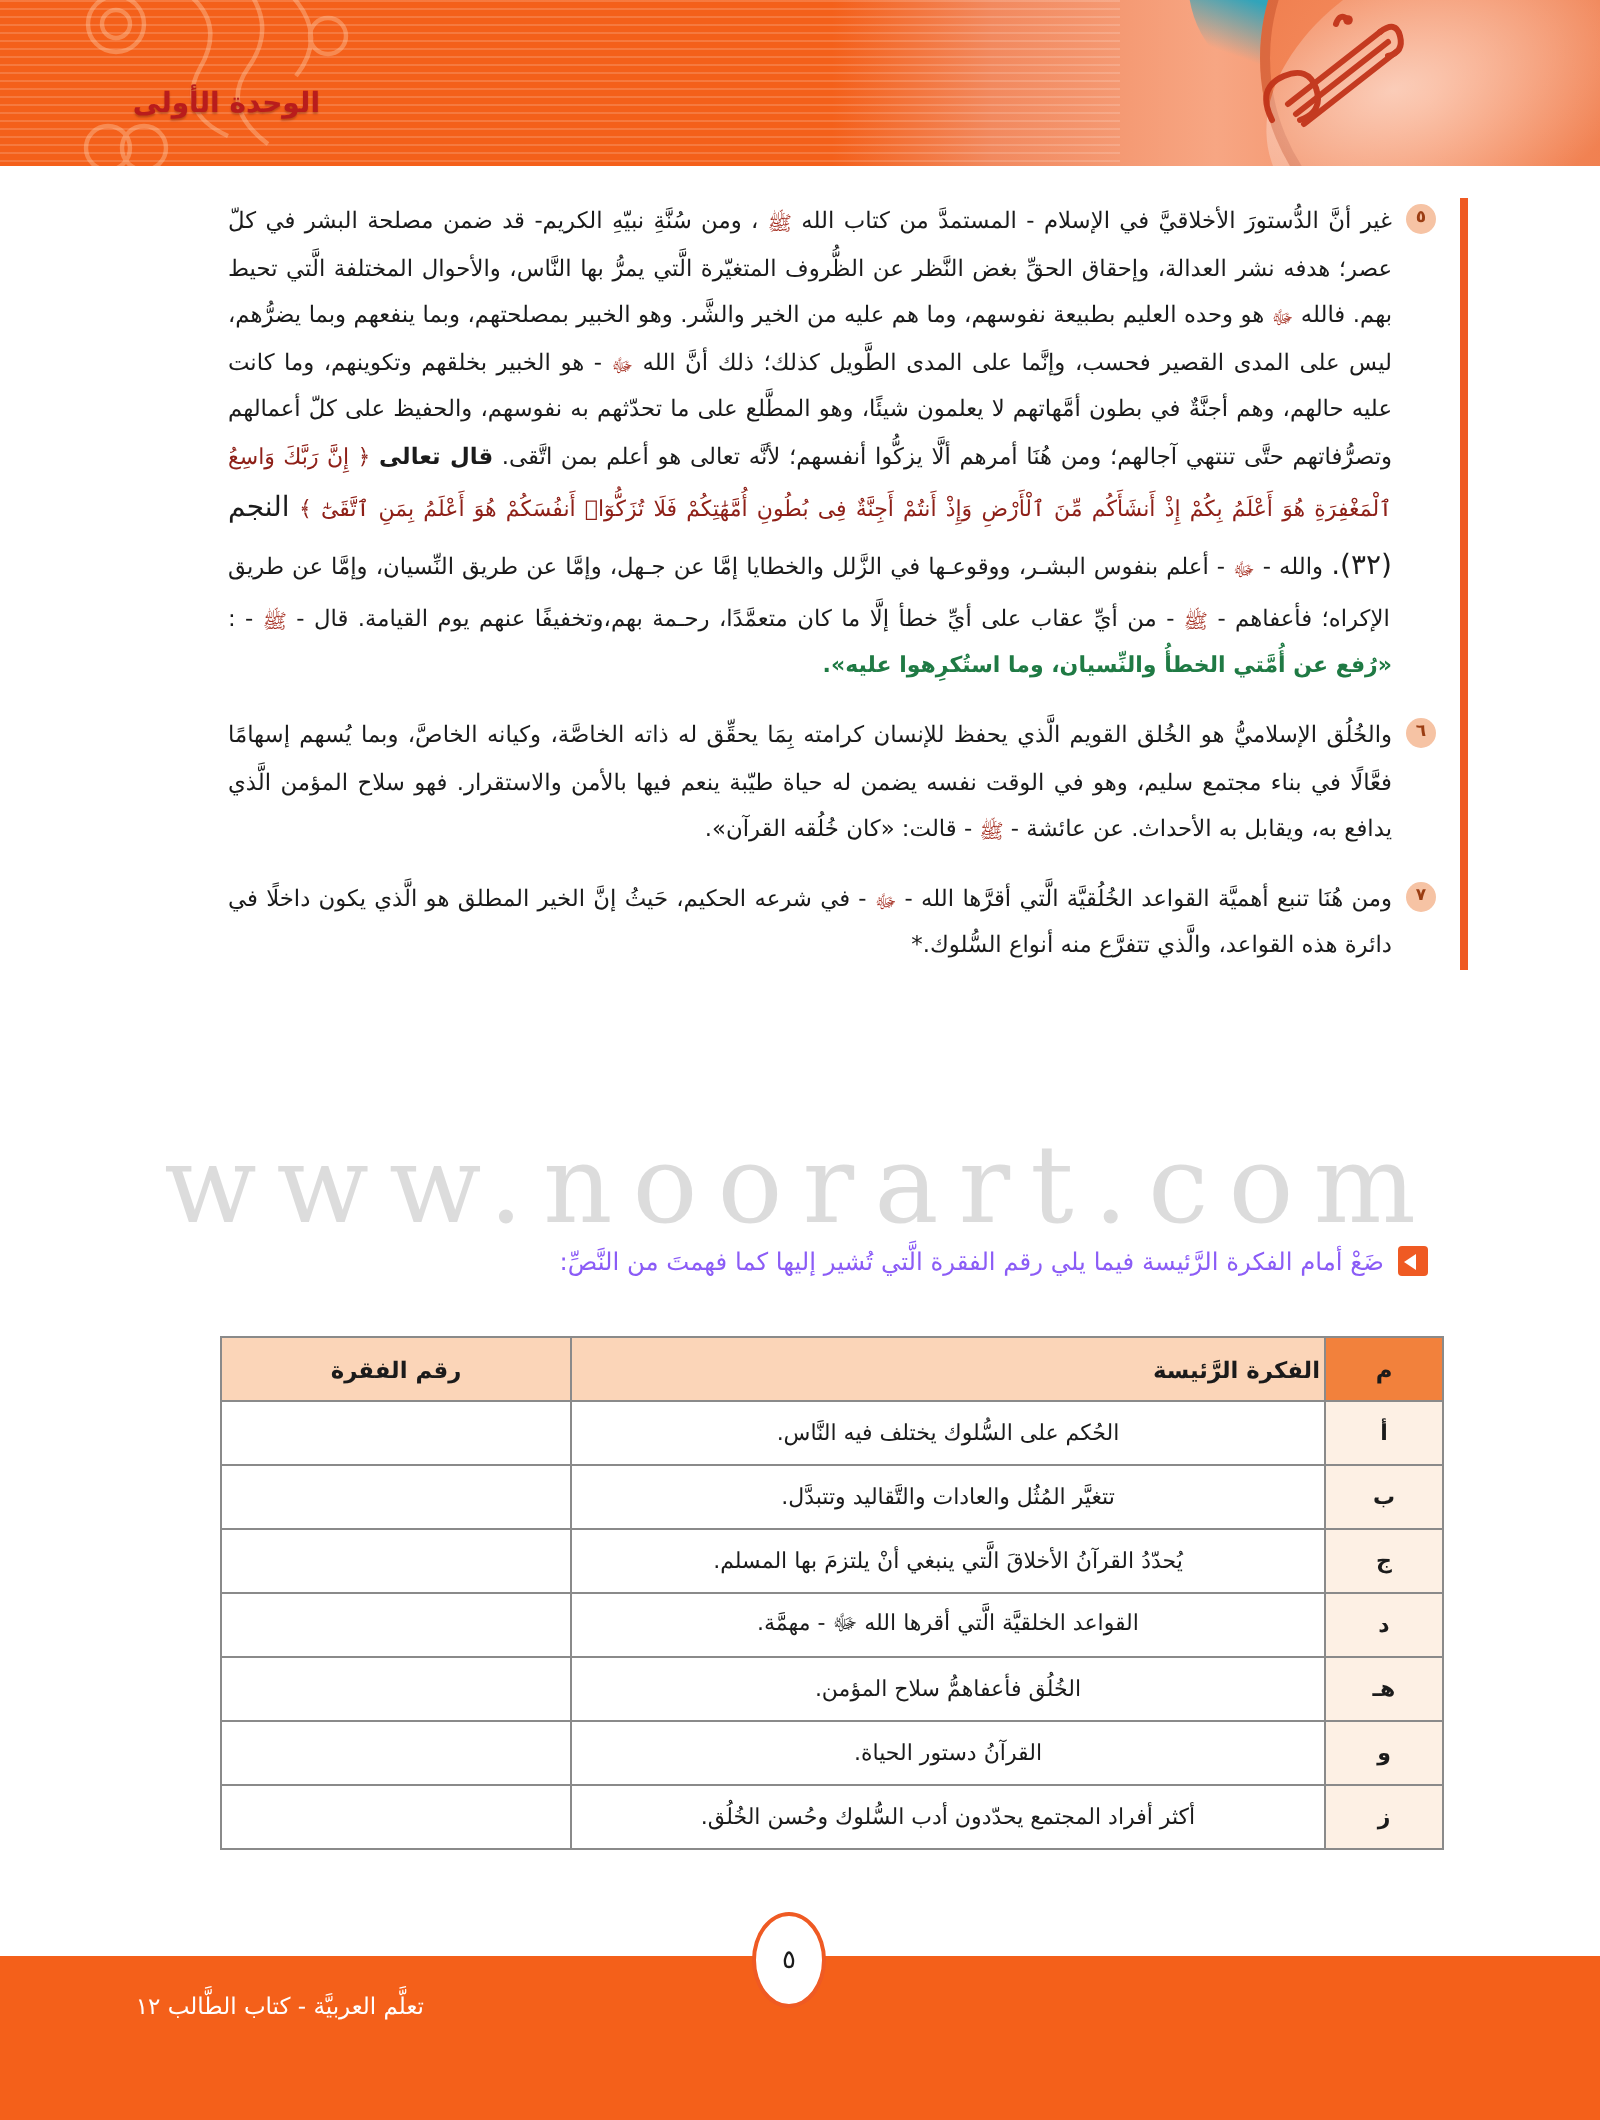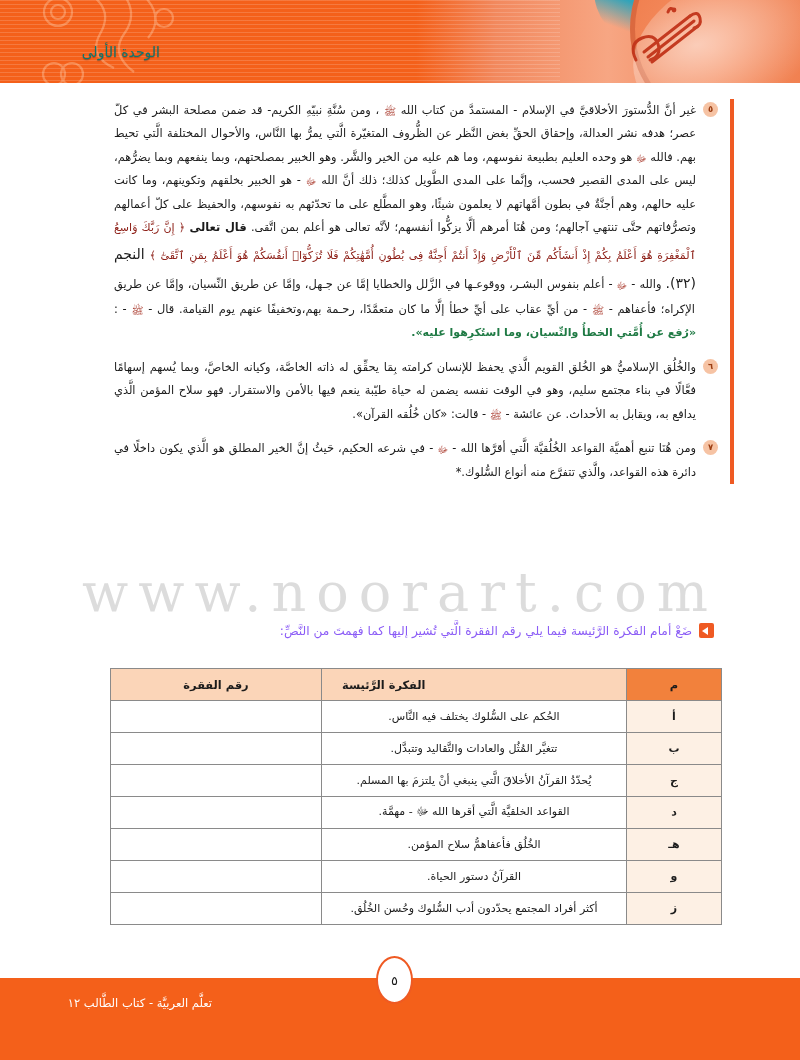--- a/index.html
+++ b/index.html
@@ -75,23 +75,23 @@
   .header-pattern {
     position: absolute;
     left: 28px; top: -14px;
     width: 170px; height: 112px;
     opacity: .35;
     color: #ffd9b8;
   }
   .header-title {
     position: absolute;
     right: 640px; top: 44px;
-    color: #0f766e;
+    color: #b91c1c;
     font-size: 14px;
-    font-weight: normal;
+    font-weight: bold;
     letter-spacing: .3px;
     text-shadow: 0 1px 1px rgba(130,40,10,.45);
     white-space: nowrap;
   }
 
   
   .page-body {
     position: absolute;
     top: 83px; left: 0;
     width: 800px;
@@ -230,30 +230,30 @@
     top: 585px;
     right: 78px;
     width: 612px;
     border-collapse: collapse;
     table-layout: fixed;
     font-size: 11px;
   }
   .ideas-table th, .ideas-table td {
     border: 1px solid #8a8a8a;
     height: 31px;
-    padding: 0 20px;
+    padding: 0 2px;
     color: #1b1b1b;
   }
   .ideas-table th {
     background: #fbd5b8;
     font-weight: bold;
     font-size: 11.4px;
   }
   th.col-m   { width: 54px;  background: #f2813c; text-align: center; }
-  th.col-idea{ text-align: left; }
+  th.col-idea{ text-align: right; }
   th.col-num { width: 170px; text-align: center; }
 
   td.cell-m {
     width: 54px;
     background: #fdf0e4;
     text-align: center;
     font-weight: bold;
   }
   td.cell-idea { text-align: center; }
   td.cell-num  { width: 170px; background: #ffffff; }

